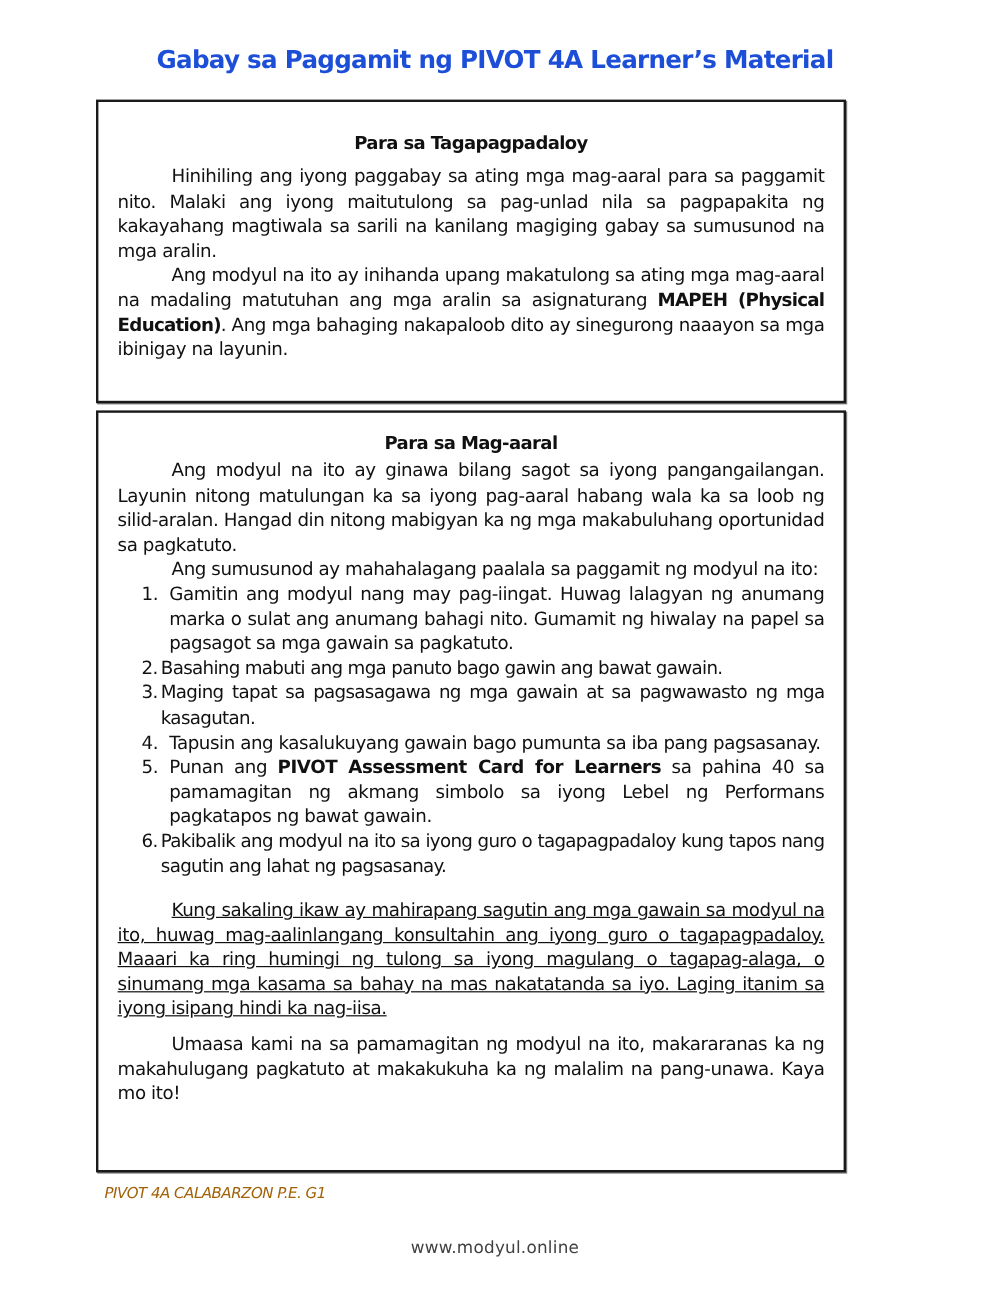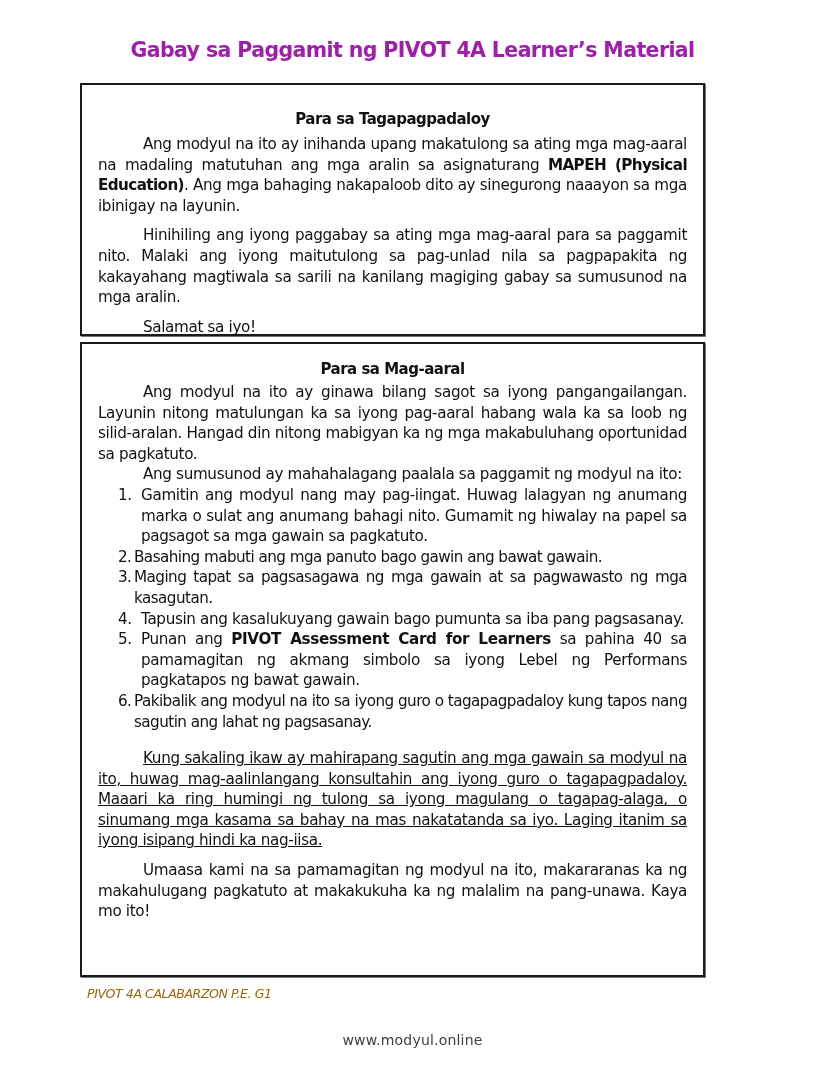--- a/index.html
+++ b/index.html
@@ -2,21 +2,21 @@
 <html><head>
   <meta charset="utf-8">
   <style>
     html, body { margin: 0; padding: 0; }
     body {
       width: 825px; height: 1075px; background: #ffffff; position: relative;
       font-family: "DejaVu Sans", sans-serif; color: #111111; overflow: hidden;
     }
     .page-title {
       position: absolute; left: 0; width: 825px; top: 38px; text-align: center;
-      font-size: 20.5px; font-weight: bold; letter-spacing: -0.6px; color: #a21caf;
+      font-size: 20.5px; font-weight: bold; letter-spacing: -0.6px; color: #1d4ed8;
     }
     .box {
       position: absolute; left: 80px; width: 621px;
       border: 2px solid #1a1a1a; box-shadow: 1px 1px 0 #777;
       box-sizing: content-box;
     }
     .box1 { top: 83px; height: 249px; }
     .box2 { top: 342px; height: 631px; }
     .box-title {
       text-align: center; font-weight: bold; font-size: 15px; letter-spacing: -0.5px;
@@ -46,23 +46,22 @@
       font-size: 14px; color: #404040; letter-spacing: 0.2px;
     }
   </style>
 </head>
 <body>
 
 <div class="page-title">Gabay sa Paggamit ng PIVOT 4A Learner’s Material</div>
 
 <div class="box box1">
   <div class="box-title">Para sa Tagapagpadaloy</div>
+  <p class="para gap">Hinihiling ang iyong paggabay sa ating mga mag-aaral para sa paggamit nito. Malaki ang iyong maitutulong sa pag-unlad nila sa pagpapakita ng kakayahang magtiwala sa sarili na kanilang magiging gabay sa sumusunod na mga aralin.</p>
   <p class="para"><span>Ang modyul na ito ay inihanda upang makatulong sa ating mga mag-aaral na madaling matutuhan ang mga aralin sa asignaturang </span><b>MAPEH (Physical Education)</b><span>. Ang mga bahaging nakapaloob dito ay sinegurong naaayon sa mga ibinigay na layunin.</span></p>
-  <p class="para gap">Hinihiling ang iyong paggabay sa ating mga mag-aaral para sa paggamit nito. Malaki ang iyong maitutulong sa pag-unlad nila sa pagpapakita ng kakayahang magtiwala sa sarili na kanilang magiging gabay sa sumusunod na mga aralin.</p>
-  <p class="para gap">Salamat sa iyo!</p>
 </div>
 
 <div class="box box2">
   <div class="box-title">Para sa Mag-aaral</div>
   <p class="para">Ang modyul na ito ay ginawa bilang sagot sa iyong pangangailangan. Layunin nitong matulungan ka sa iyong pag-aaral habang wala ka sa loob ng silid-aralan. Hangad din nitong mabigyan ka ng mga makabuluhang oportunidad sa pagkatuto.</p>
   <p class="para">Ang sumusunod ay mahahalagang paalala sa paggamit ng modyul na ito:</p>
   <ul class="list">
     <li><span class="num">1.</span><span>Gamitin ang modyul nang may pag-iingat. Huwag lalagyan ng anumang marka o sulat ang anumang bahagi nito. Gumamit ng hiwalay na papel sa pagsagot sa mga gawain sa pagkatuto.</span></li>
     <li class="tight"><span class="num">2.</span><span>Basahing mabuti ang mga panuto bago gawin ang bawat gawain.</span></li>
     <li class="tight"><span class="num">3.</span><span>Maging tapat sa pagsasagawa ng mga gawain at sa pagwawasto ng mga kasagutan.</span></li>

